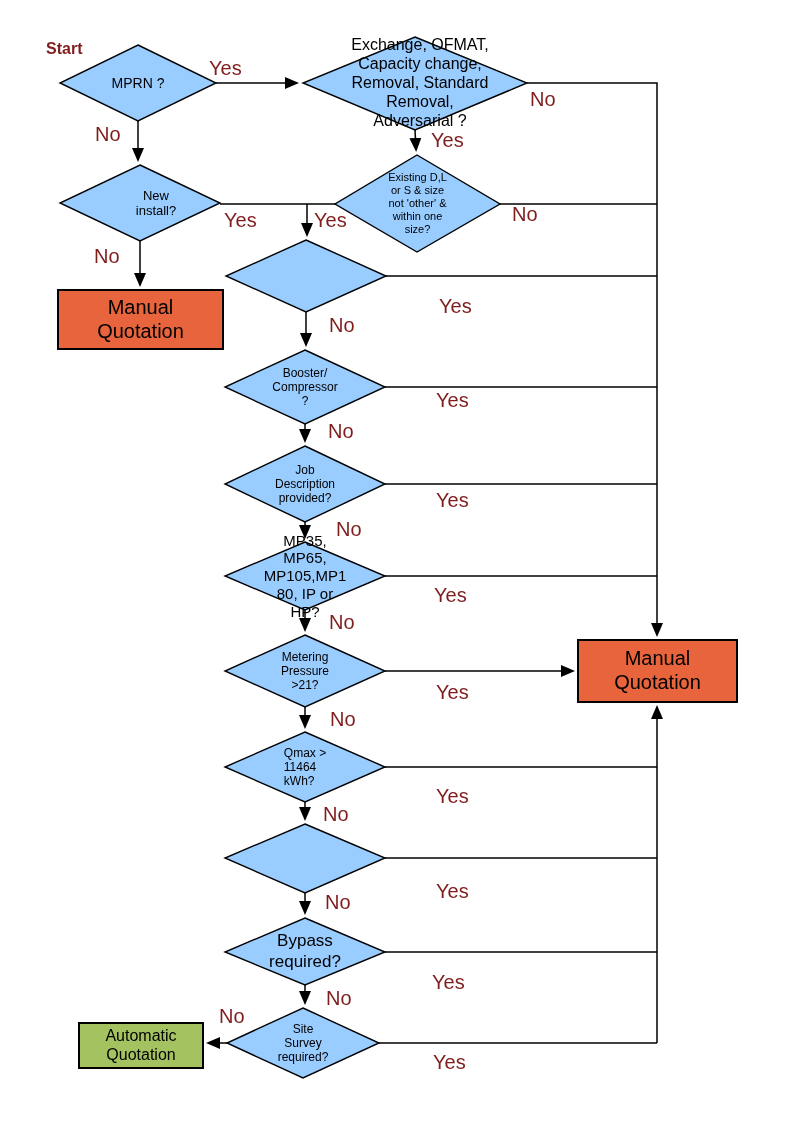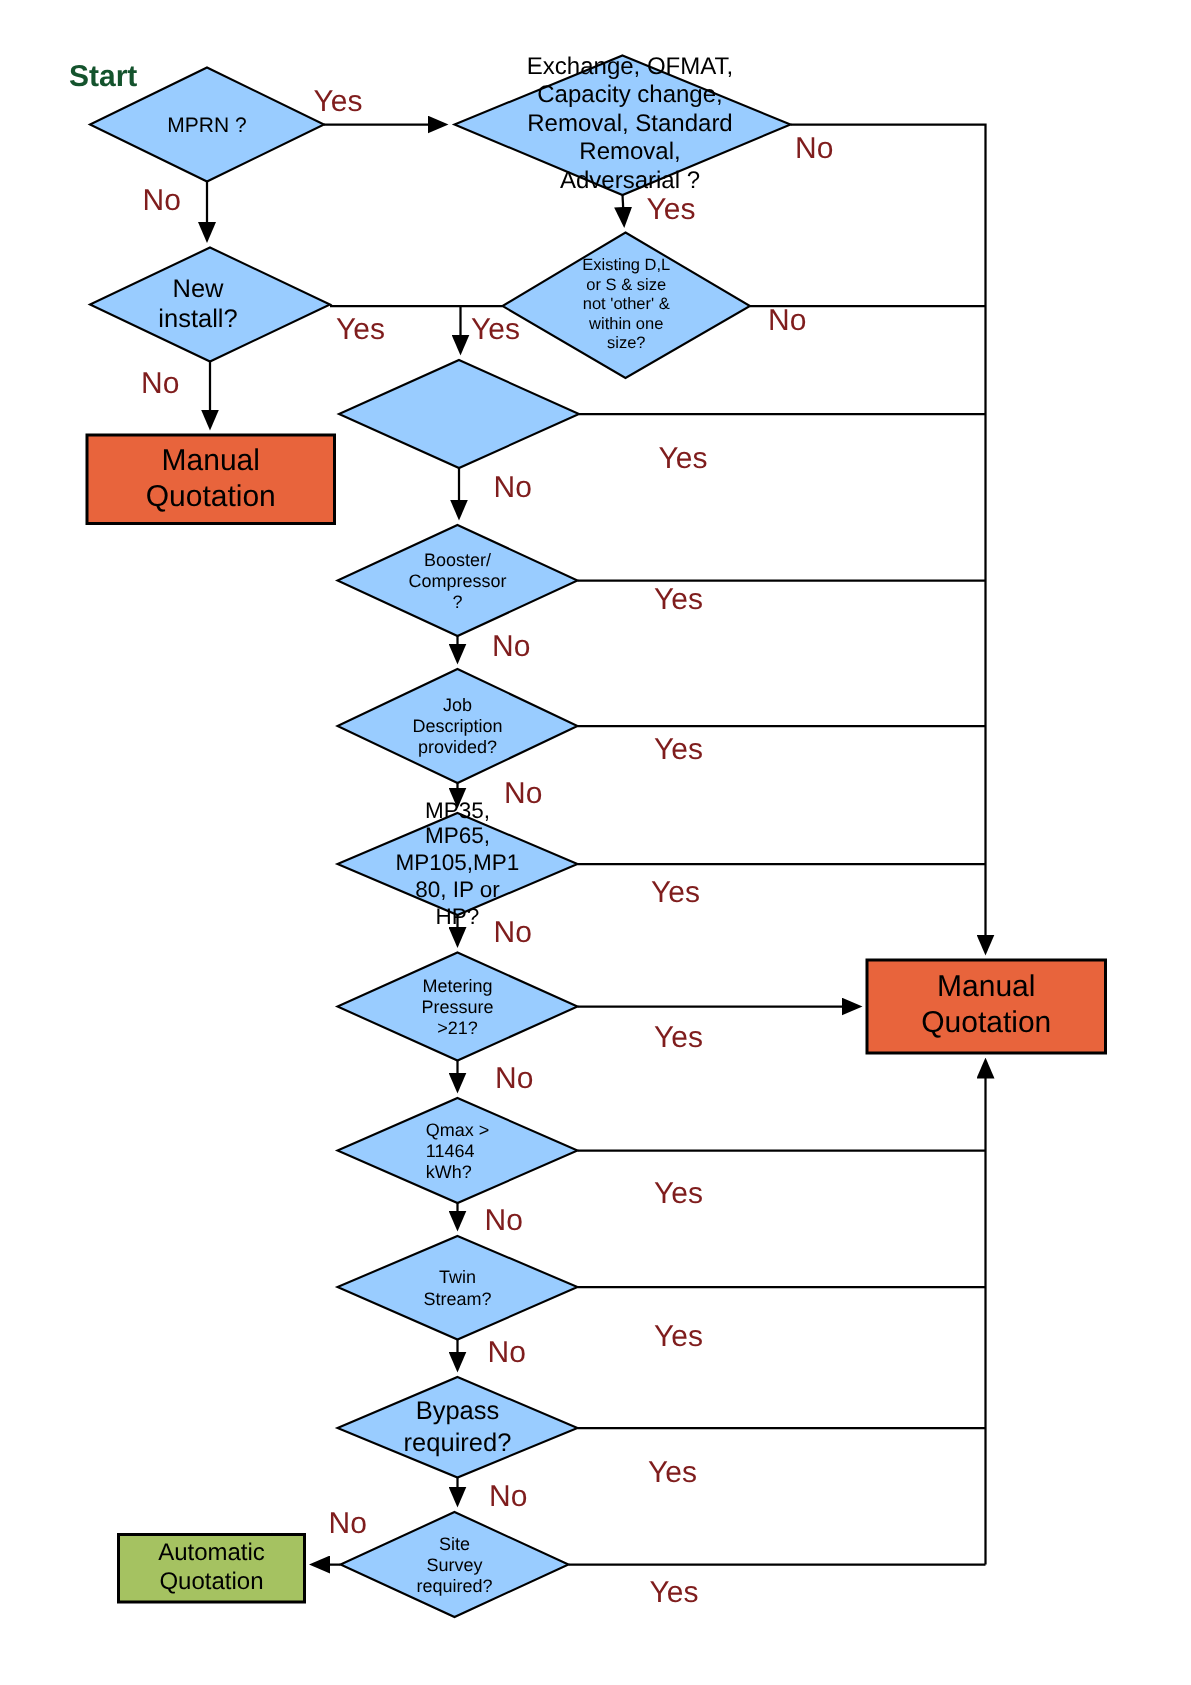--- a/index.html
+++ b/index.html
@@ -6,21 +6,21 @@
   .page{position:relative;width:794px;height:1123px;background:#fff;
         font-family:"Liberation Sans",sans-serif;overflow:hidden;}
   svg.layer{position:absolute;left:0;top:0;}
   .diamond{fill:var(--decision-fill);stroke:#000;stroke-width:1.4;}
   .manual-box{fill:var(--manual-fill);stroke:#000;stroke-width:2;}
   .auto-box{fill:var(--auto-fill);stroke:#000;stroke-width:2;}
   .c{stroke:#000;stroke-width:1.5;fill:none;}
   .lbl{position:absolute;display:flex;align-items:center;justify-content:center;
        text-align:center;white-space:pre-line;color:#000;line-height:1.18;}
   .edge{position:absolute;font-size:20px;color:#7f1d1d;white-space:nowrap;}
-  .start{position:absolute;font-size:20px;font-weight:bold;color:#14532d;}
+  .start{position:absolute;font-size:16px;font-weight:bold;color:#7f1d1d;}
   .alignleft{text-align:left;display:inline-block;white-space:pre-line;}
 </style>
 </head>
 <body>
 
 <div class="page">
 
   <svg class="layer" width="794" height="1123" viewBox="0 0 794 1123">
     <defs>
       <marker id="arw" markerUnits="userSpaceOnUse" markerWidth="14" markerHeight="12" refX="11" refY="6" orient="auto">
@@ -78,21 +78,21 @@
   </svg>
 
   <div class="start" style="left:46px;top:40px;">Start</div>
 
   <div class="lbl" style="left:60px;top:45px;width:156px;height:76px;font-size:14px;">MPRN ?</div>
   <div class="lbl" style="left:308px;top:37px;width:224px;height:93px;font-size:16px;">Exchange, OFMAT,
 Capacity change,
 Removal, Standard
 Removal,
 Adversarial ?</div>
-  <div class="lbl" style="left:52px;top:165px;width:160px;height:76px;font-size:17px;">New
+  <div class="lbl" style="left:76px;top:165px;width:160px;height:76px;font-size:13px;">New
 install?</div>
   <div class="lbl" style="left:335px;top:155px;width:165px;height:97px;font-size:11px;">Existing D,L
 or S &amp; size
 not 'other' &amp;
 within one
 size?</div>
   <div class="lbl" style="left:225px;top:350px;width:160px;height:74px;font-size:12px;">Booster/
 Compressor
 ?</div>
   <div class="lbl" style="left:225px;top:446px;width:160px;height:76px;font-size:12px;">Job
@@ -102,22 +102,20 @@
 MP65,
 MP105,MP1
 80, IP or
 HP?</div>
   <div class="lbl" style="left:225px;top:635px;width:160px;height:72px;font-size:12px;">Metering
 Pressure
 &gt;21?</div>
   <div class="lbl" style="left:225px;top:732px;width:160px;height:70px;font-size:12px;"><span class="alignleft">Qmax &gt;
 11464
 kWh?</span></div>
-  <div class="lbl" style="left:225px;top:824px;width:160px;height:69px;font-size:12px;">Twin
-Stream?</div>
   <div class="lbl" style="left:225px;top:918px;width:160px;height:67px;font-size:17px;">Bypass
 required?</div>
   <div class="lbl" style="left:227px;top:1008px;width:152px;height:70px;font-size:12px;">Site
 Survey
 required?</div>
 
   <div class="lbl" style="left:58px;top:290px;width:165px;height:59px;font-size:20px;">Manual
 Quotation</div>
   <div class="lbl" style="left:578px;top:640px;width:159px;height:62px;font-size:20px;">Manual
 Quotation</div>

